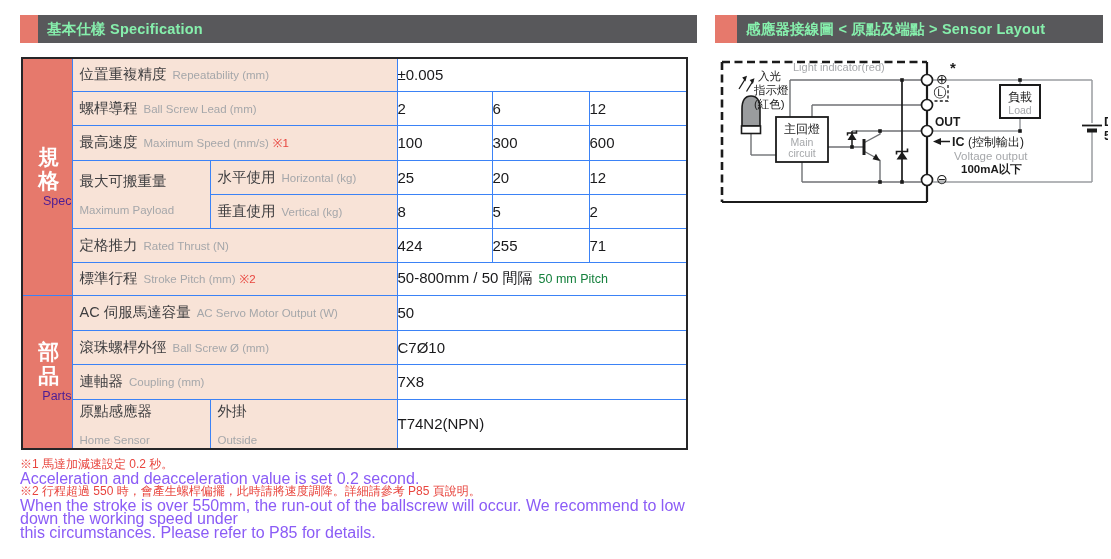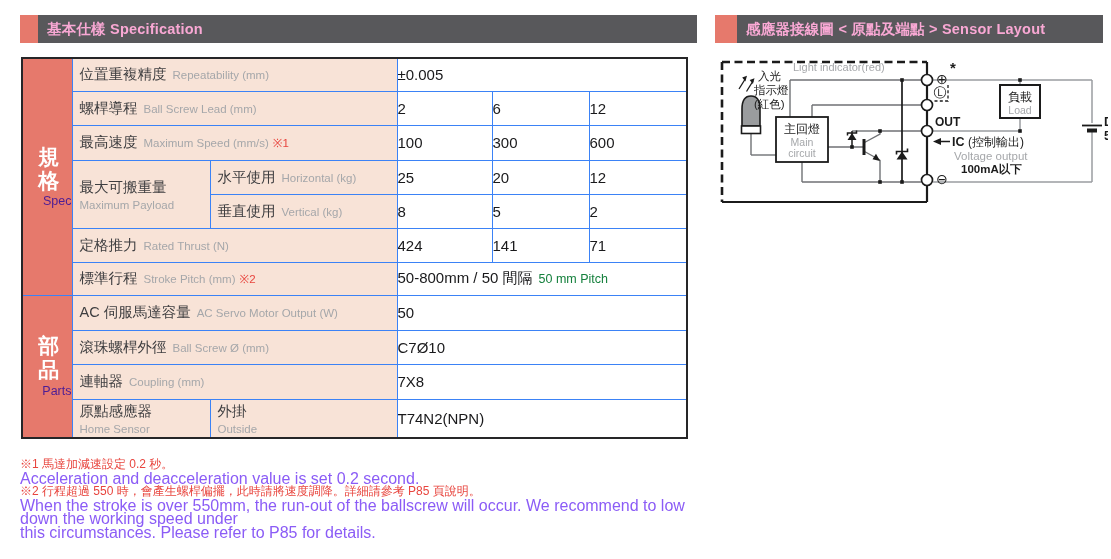--- a/index.html
+++ b/index.html
@@ -2,35 +2,35 @@
 <html><head>
 <meta charset="utf-8">
 <style>
   * { margin:0; padding:0; box-sizing:border-box; }
   body { background:#ffffff; font-family:"Liberation Sans", sans-serif; }
   .page { position:relative; width:1111px; height:559px; background:#fff; overflow:hidden; }
 
   
   .secbar { position:absolute; height:28px; background:#58585B; display:flex; align-items:center; }
   .secbar .accent { width:18px; height:28px; background:#E6796C; flex:0 0 auto; }
-  .secbar .bartitle { color:#f9a8d4; font-weight:bold; font-size:14.5px; padding-left:9px; letter-spacing:.2px; white-space:nowrap; }
+  .secbar .bartitle { color:#86efac; font-weight:bold; font-size:14.5px; padding-left:9px; letter-spacing:.2px; white-space:nowrap; }
 
   
   table.spec { position:absolute; left:21px; top:57px; border-collapse:collapse; table-layout:fixed;
                border:2px solid #262628; }
   table.spec td { border:1px solid #3b82f6; overflow:hidden; }
   td.side { background:#E6796C; text-align:right; vertical-align:middle; }
   .side-zh { font-size:21px; font-weight:bold; color:#fff; width:24px; margin:0 auto; line-height:1.12; word-break:break-all; }
   .side-en { font-size:12.5px; color:#4c1d95; margin-top:2px; }
   td.lbl { background:#F8E3D7; padding:2px 7px; vertical-align:middle; }
   .zh { font-size:14.5px; color:#3E3E40; }
   .en { font-size:11.5px; color:#A5A7AA; margin-left:6px; }
   .ref { font-size:11.5px; color:#E8453E; margin-left:4px; }
   .lbl2 .zh, .lbl2 .en { display:block; margin-left:0; }
-  .lbl2 .en { margin-top:2px; }
+  .lbl2 .en { margin-top:13px; }
   td.val { background:#fff; text-align:left; vertical-align:middle; font-size:15px; color:#19191b; }
   .val-gray { font-size:12.5px; color:#15803d; margin-left:6px; }
 
   
   .notes { position:absolute; left:20px; top:458px; width:690px; }
   .note-red { color:#E8453E; font-size:12px; line-height:13.5px; }
   .note-gray { color:#8b5cf6; font-size:16px; line-height:13.5px; }
 
   
   .circuit { position:absolute; left:716px; top:55px; }
@@ -107,21 +107,21 @@
         </td>
         <td class="val">8</td>
         <td class="val">5</td>
         <td class="val">2</td>
       </tr>
       <tr style="height:34px">
         <td class="lbl" colspan="2">
           <span class="zh">定格推力</span><span class="en">Rated Thrust (N)</span>
         </td>
         <td class="val">424</td>
-        <td class="val">141</td>
+        <td class="val">255</td>
         <td class="val">71</td>
       </tr>
       <tr style="height:33px">
         <td class="lbl" colspan="2">
           <span class="zh">標準行程</span><span class="en">Stroke Pitch (mm)</span><span class="ref">※2</span>
         </td>
         <td class="val" colspan="3">
           <span>50-800mm / 50 間隔</span><span class="val-gray">50 mm Pitch</span>
         </td>
       </tr>

